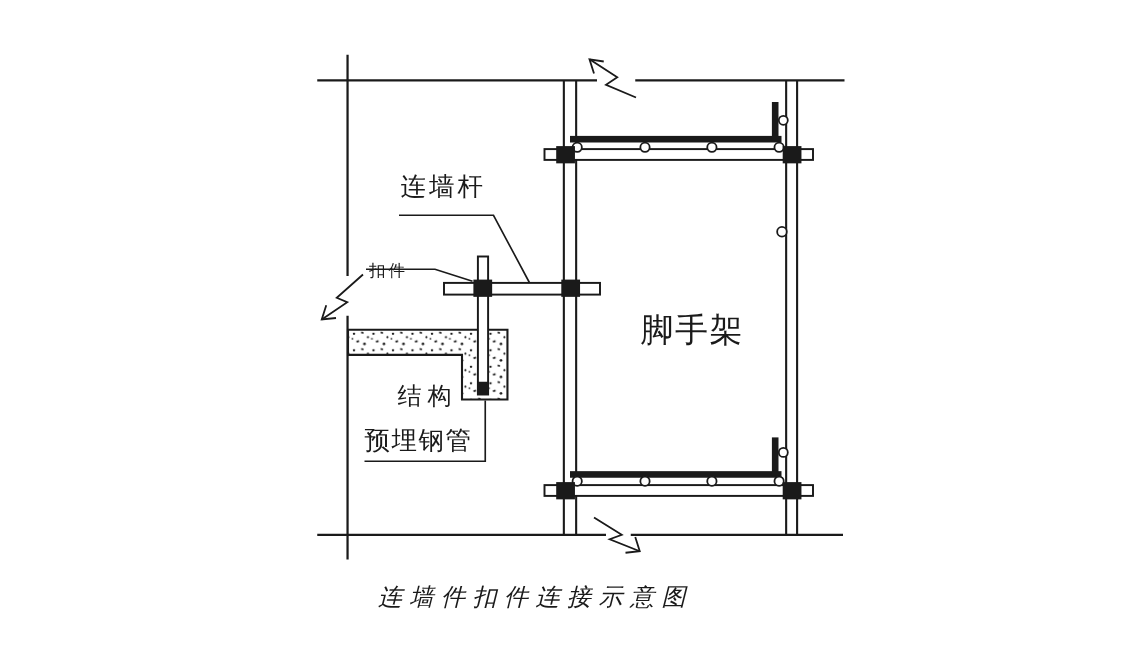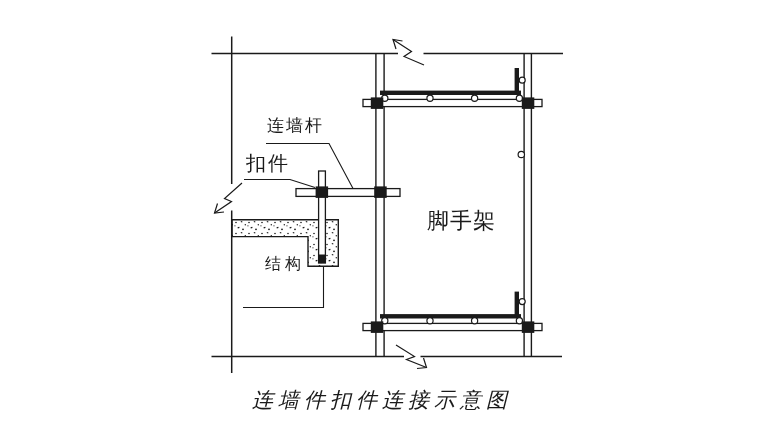--- a/index.html
+++ b/index.html
@@ -9,26 +9,26 @@
     color:var(--line,#1a1a1a);
     font-family:"DejaVu Sans",sans-serif;
     overflow:hidden;
   }
   .stage svg{position:absolute;left:0;top:0;color:var(--line,#1a1a1a);}
   .label{
     position:absolute;white-space:nowrap;color:var(--line,#1a1a1a);
     font-family:"DejaVu Sans",sans-serif;line-height:1.1;
   }
   .lbl-tie{left:267px;top:116px;font-size:17px;letter-spacing:2px;}
-  .lbl-coupler{left:246px;top:152px;font-size:20px;letter-spacing:2px;text-align:right;}
+  .lbl-coupler{left:246px;top:175px;font-size:11px;letter-spacing:2px;text-align:right;}
   .lbl-scaffold{left:427px;top:209px;font-size:22px;letter-spacing:1px;}
   .lbl-structure{left:265px;top:255px;font-size:16px;letter-spacing:4px;}
   .lbl-pipe{left:243px;top:285px;font-size:17px;letter-spacing:1px;}
   .caption{
-    left:252px;top:389px;font-size:21px;letter-spacing:5px;
+    left:252px;top:389px;font-size:16px;letter-spacing:5px;
     font-family:"DejaVu Serif",serif;font-style:italic;
   }
 </style>
 </head>
 <body>
 
 <div class="stage">
 
   <svg width="760" height="435" viewBox="0 0 760 435">
     <defs>
@@ -135,15 +135,16 @@
       <polyline points="266,143.5 329,143.5 353,188.5"></polyline>
       <polyline points="244,179.5 290,179.5 315,187.5"></polyline>
       <polyline points="243,307.5 323.5,307.5 323.5,267"></polyline>
     </g>
   </svg>
 
   <div class="label lbl-tie">连墙杆</div>
   <div class="label lbl-coupler">扣件</div>
   <div class="label lbl-scaffold">脚手架</div>
   <div class="label lbl-structure">结构</div>
+  <div class="label lbl-pipe">预埋钢管</div>
   <div class="label caption">连墙件扣件连接示意图</div>
 
 </div>
 
 </body></html>

